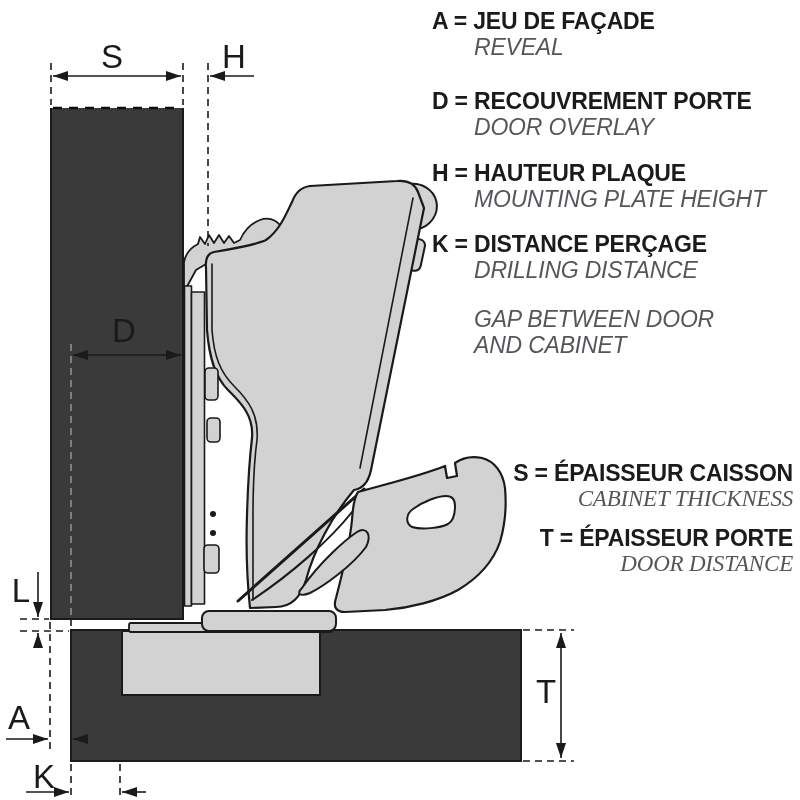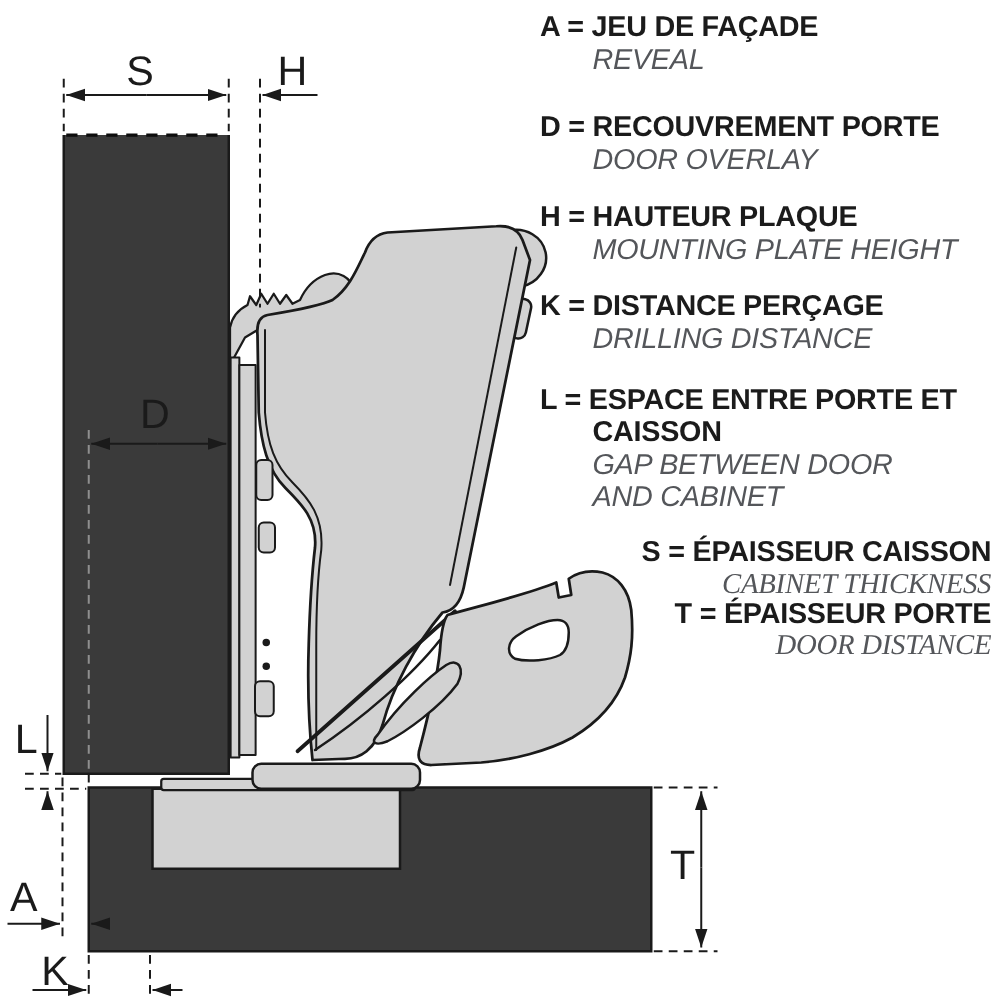--- a/index.html
+++ b/index.html
@@ -16,21 +16,21 @@
   .legend-entry .fr{
     font-size:23px;font-weight:600;line-height:26px;
     padding-left:42px;text-indent:-42px;letter-spacing:-0.2px;color:#1b1b1b;
   }
   .legend-entry .en{
     font-size:23px;font-style:italic;font-weight:500;line-height:26px;
     margin-left:42px;letter-spacing:-0.2px;color:#54565a;
   }
   .legend-entry .en.narrow{width:292px;}
   .legend-entry.right{left:auto;right:7px;text-align:right;}
-  .legend-entry.right .fr{padding-left:0;text-indent:0;}
+  .legend-entry.right .fr{padding-left:0;text-indent:0;margin-top:32px;}
   .legend-entry.right .en{margin-left:0;font-family:Liberation Serif, serif;}
 </style>
 </head>
 <body>
 
 <div class="stage">
 
   <svg width="800" height="800" viewBox="0 0 800 800">
     <defs>
       <marker id="arr" markerUnits="userSpaceOnUse" markerWidth="16" markerHeight="12" refX="15" refY="6" orient="auto">
@@ -134,26 +134,25 @@
     </div>
     <div class="legend-entry" style="top:160px">
       <div class="fr">H = HAUTEUR PLAQUE</div>
       <div class="en">MOUNTING PLATE HEIGHT</div>
     </div>
     <div class="legend-entry" style="top:231px">
       <div class="fr">K = DISTANCE PERÇAGE</div>
       <div class="en">DRILLING DISTANCE</div>
     </div>
     <div class="legend-entry" style="top:306px;width:360px">
-      <div class="fr">L = ESPACE ENTRE PORTE ET CAISSON</div>
       <div class="en narrow">GAP BETWEEN DOOR AND CABINET</div>
     </div>
     <div class="legend-entry right" style="top:428px">
       <div class="fr">S = ÉPAISSEUR CAISSON</div>
       <div class="en">CABINET THICKNESS</div>
     </div>
-    <div class="legend-entry right" style="top:477px">
+    <div class="legend-entry right" style="top:493px">
       <div class="fr">T = ÉPAISSEUR PORTE</div>
       <div class="en">DOOR DISTANCE</div>
     </div>
   </div>
 
 </div>
 
 </body></html>

